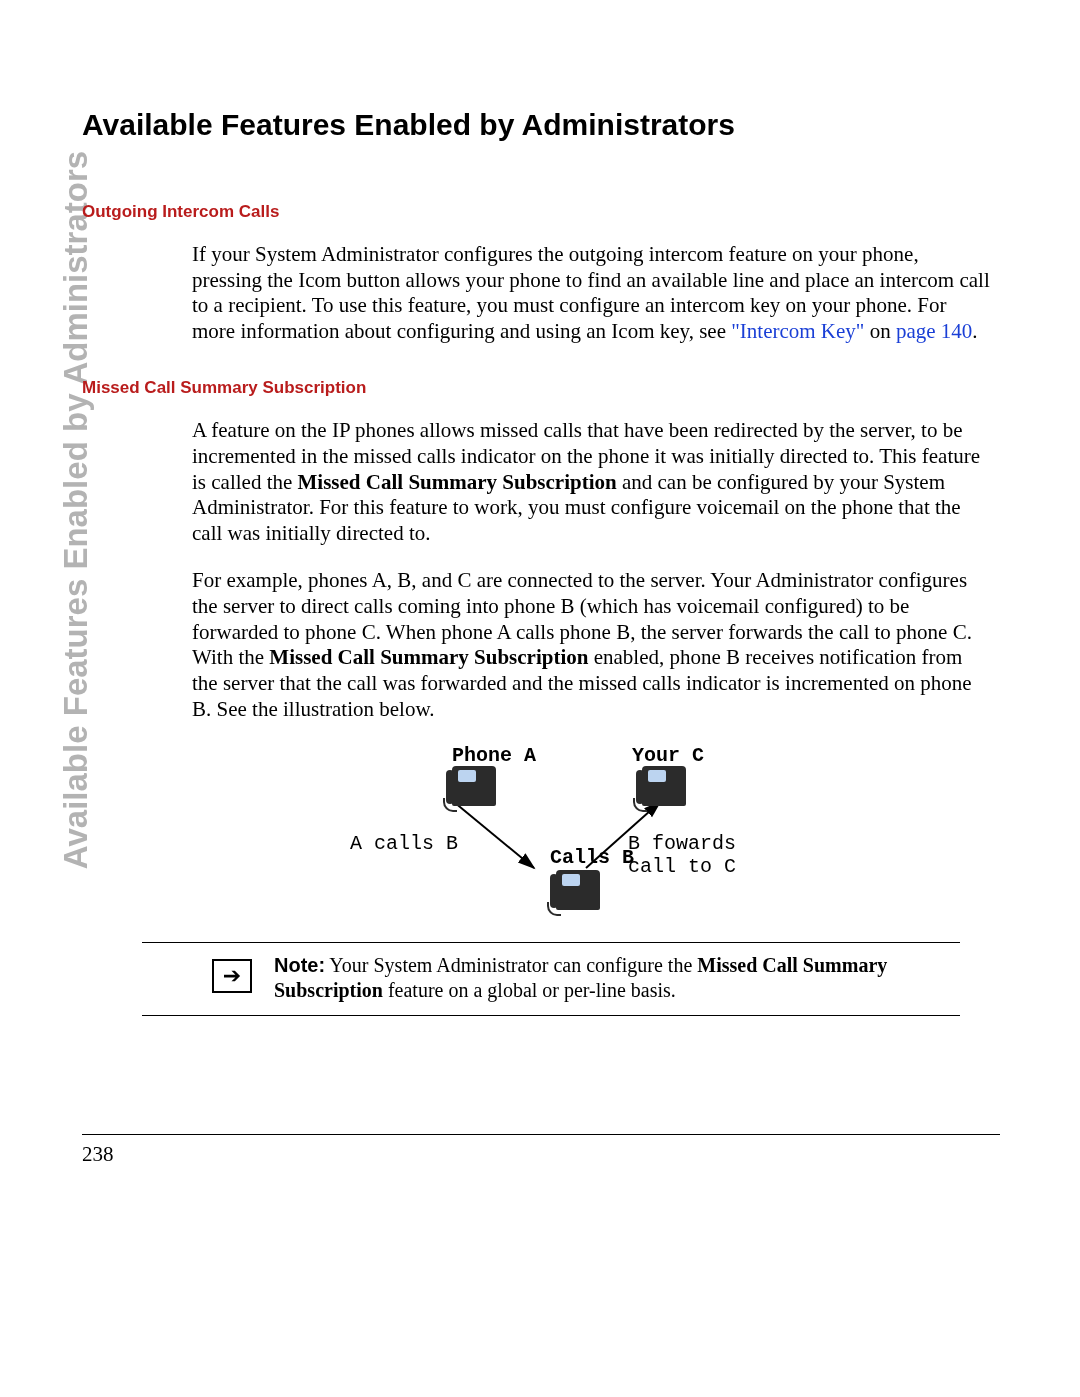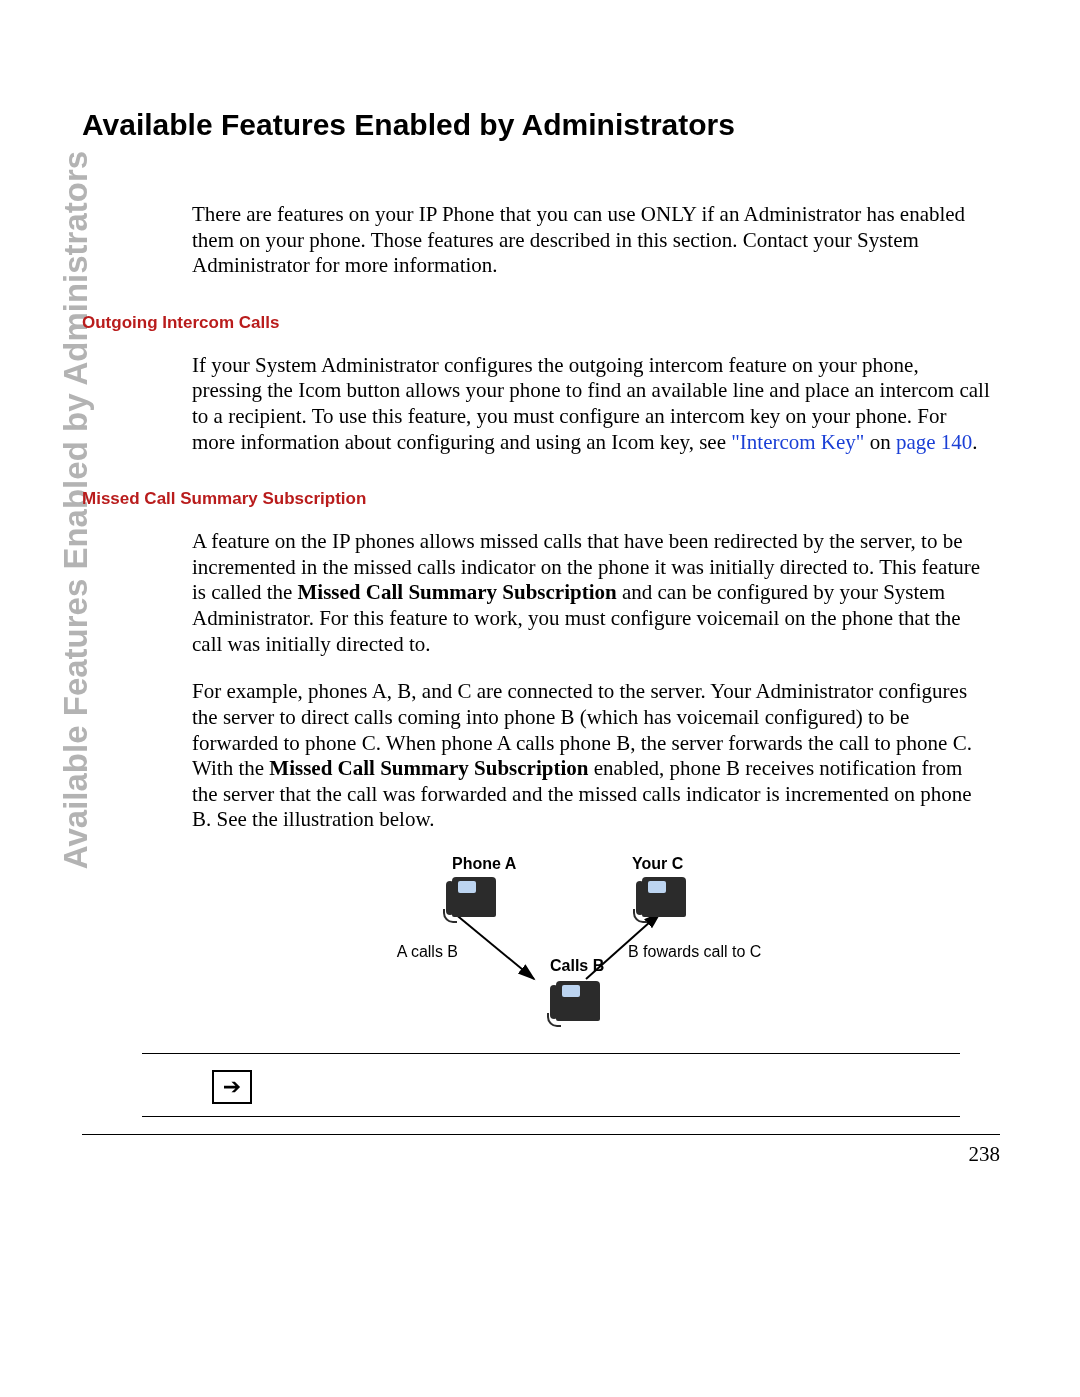--- a/index.html
+++ b/index.html
@@ -112,22 +112,22 @@
     width: 12px;
     height: 12px;
     border: 2px solid #2b2b2b;
     border-top: none;
     border-right: none;
     border-radius: 0 0 0 10px;
     background: transparent;
   }
   .lbl {
     position: absolute;
-    font-family: Liberation Sans, sans-serif;
-    font-size: 16px;
+    font-family: Liberation Mono, monospace;
+    font-size: 20px;
   }
   .lbl.bold { font-weight: bold; }
   .arrow-svg {
     position: absolute;
     left: 0; top: 0;
     width: 520px;
     height: 180px;
     pointer-events: none;
   }
   .caption {
@@ -183,36 +183,36 @@
     border-top: 1.2px solid #000;
   }
   .footer {
     position: absolute;
     left: 82px;
     right: 80px;
     top: 1142px;
     display: flex;
     justify-content: flex-end;
     font-size: 21px;
+    flex-direction: column;
   }
 </style>
 </head>
 <body>
 
 <div class="page">
 
   <div class="side-title-wrap">
     <div class="side-title-inner">Available Features Enabled by Administrators</div>
   </div>
 
   <div class="content">
 
     <h1 class="main-heading">Available Features Enabled by Administrators</h1>
 
-    <p class="body-para indented">There are features on your IP Phone that you can use ONLY if an Administrator has enabled them on your phone. Those features are described in this section. Contact your System Administrator for more information.</p>
 
     <h2 class="sub-heading">Outgoing Intercom Calls</h2>
 
     <p class="body-para indented">
       <span>If your System Administrator configures the outgoing intercom feature on your phone, pressing the Icom button allows your phone to find an available line and place an intercom call to a recipient. To use this feature, you must configure an intercom key on your phone. For more information about configuring and using an Icom key, see </span><span class="link">"Intercom Key"</span><span> on </span><span class="link">page 140</span><span>.</span>
     </p>
 
     <h2 class="sub-heading">Missed Call Summary Subscription</h2>
 
     <p class="body-para indented">
@@ -253,20 +253,23 @@
       <div class="lbl" style="left:356px; top:88px;">B fowards call to C</div>
     </div>
 
     <div class="caption">
     </div>
 
     <div class="note-block-wrap">
       <hr class="hr">
       <div class="note-row">
         <div class="note-icon">➔</div>
+        <div class="note-text">
+          <span class="nb">Note:</span><span> Your System Administrator can configure the </span><span class="bold">Missed Call Summary Subscription</span><span> feature on a global or per-line basis.</span>
+        </div>
       </div>
       <hr class="hr">
     </div>
 
   </div>
 
   <div class="footer-rule"></div>
   <div class="footer">
     <span>238</span>
   </div>

